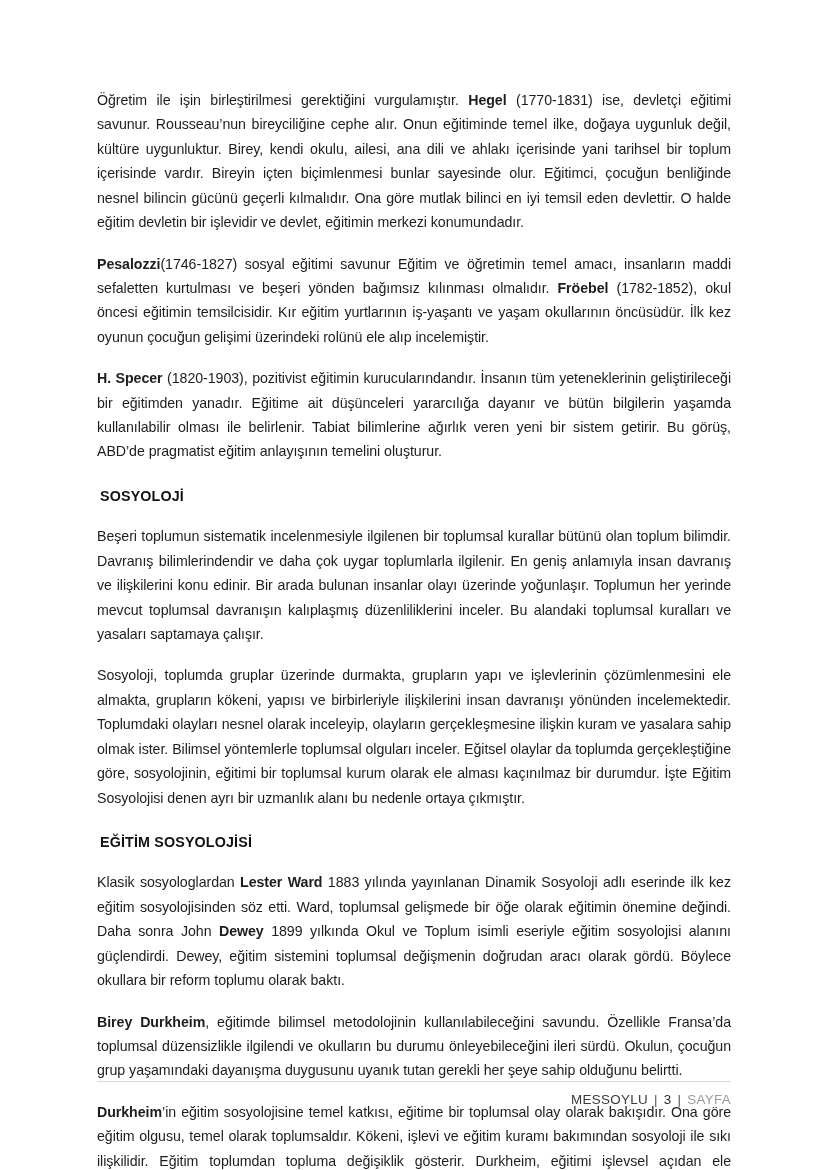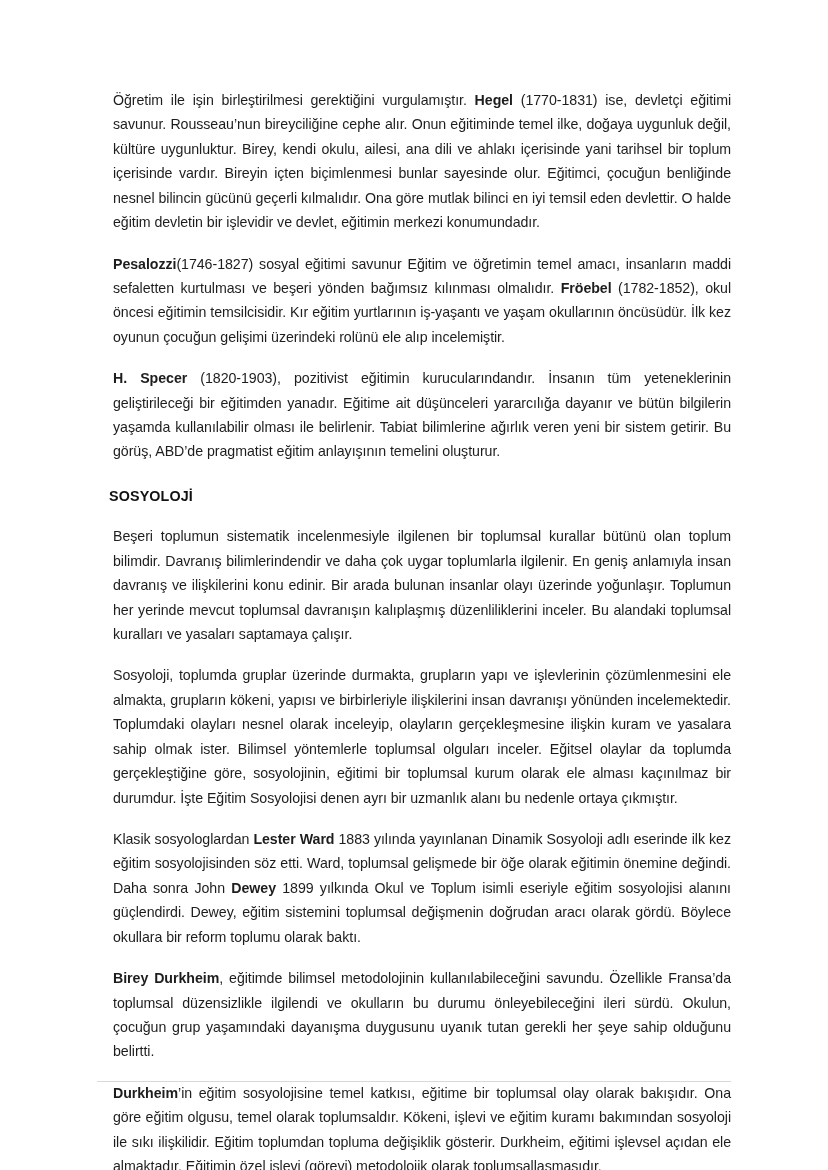--- a/index.html
+++ b/index.html
@@ -24,32 +24,32 @@
     height: 1170px;
     background: #ffffff;
   }
   .content {
     position: absolute;
     left: 97px;
     top: 88px;
     width: 634px;
   }
   p.para {
-    margin: 0 0 17px 16px;
+    margin: 0 0 17px 0;
     font-size: 14.2px;
     line-height: 1.72;
     text-align: justify;
     text-justify: inter-word;
     color: #1d1d1d;
     letter-spacing: -0.05px;
     -webkit-hyphens: none;
     hyphens: none;
   }
   h2.heading {
-    margin: 22px 0 17px 12px;
+    margin: 22px 0 17px 3px;
     font-size: 14.3px;
     font-weight: bold;
     letter-spacing: 0.15px;
     color: #111111;
     line-height: 1.5;
   }
   .b { font-weight: bold; }
   .i { }
   .footer {
     position: absolute;
@@ -86,26 +86,34 @@
     <p class="para"><span class="b">Pesalozzi</span><span>(1746-1827) </span><span class="i">sosyal eğitim</span><span>i savunur Eğitim ve öğretimin temel amacı, insanların maddi sefaletten kurtulması ve beşeri yönden bağımsız kılınması olmalıdır. </span><span class="b">Fröebel</span><span> (1782-1852), okul öncesi eğitimin temsilcisidir. Kır eğitim yurtlarının iş-yaşantı ve yaşam okullarının öncüsüdür. İlk kez oyunun çocuğun gelişimi üzerindeki rolünü ele alıp incelemiştir.</span></p>
 
     <p class="para"><span class="b">H. Specer</span><span> (1820-1903), pozitivist eğitimin kurucularındandır. İnsanın tüm yeteneklerinin geliştirileceği bir eğitimden yanadır. Eğitime ait düşünceleri yararcılığa dayanır ve bütün bilgilerin yaşamda kullanılabilir olması ile belirlenir. Tabiat bilimlerine ağırlık veren yeni bir sistem getirir. Bu görüş, ABD’de </span><span class="i">pragmatist</span><span> eğitim anlayışının temelini oluşturur.</span></p>
 
     <h2 class="heading">SOSYOLOJİ</h2>
 
     <p class="para"><span>Beşeri toplumun sistematik incelenmesiyle ilgilenen bir toplumsal kurallar bütünü olan toplum bilimdir. Davranış bilimlerindendir ve daha çok uygar toplumlarla ilgilenir. En geniş anlamıyla insan davranış ve ilişkilerini konu edinir. Bir arada bulunan insanlar olayı üzerinde yoğunlaşır. Toplumun her yerinde mevcut toplumsal davranışın kalıplaşmış düzenliliklerini inceler. Bu alandaki toplumsal kuralları ve yasaları saptamaya çalışır.</span></p>
 
     <p class="para"><span>Sosyoloji, toplumda gruplar üzerinde durmakta, grupların yapı ve işlevlerinin çözümlenmesini ele almakta, grupların kökeni, yapısı ve birbirleriyle ilişkilerini insan davranışı yönünden incelemektedir. Toplumdaki olayları nesnel olarak inceleyip, olayların gerçekleşmesine ilişkin kuram ve yasalara sahip olmak ister. Bilimsel yöntemlerle toplumsal olguları inceler. Eğitsel olaylar da toplumda gerçekleştiğine göre, sosyolojinin, eğitimi bir toplumsal kurum olarak ele alması kaçınılmaz bir durumdur. İşte Eğitim Sosyolojisi denen ayrı bir uzmanlık alanı bu nedenle ortaya çıkmıştır.</span></p>
 
+    <h2 class="heading">EĞİTİM SOSYOLOJİSİ</h2>
 
     <p class="para"><span>Klasik sosyologlardan </span><span class="b">Lester Ward</span><span> 1883 yılında yayınlanan </span><span class="i">Dinamik Sosyoloji</span><span> adlı eserinde ilk kez eğitim sosyolojisinden söz etti. Ward, toplumsal gelişmede bir öğe olarak eğitimin önemine değindi. Daha sonra John </span><span class="b">Dewey</span><span> 1899 yılkında </span><span class="i">Okul ve Toplum</span><span> isimli eseriyle eğitim sosyolojisi alanını güçlendirdi. Dewey, eğitim sistemini toplumsal değişmenin doğrudan aracı olarak gördü. Böylece okullara bir reform toplumu olarak baktı.</span></p>
 
     <p class="para"><span class="b">Birey Durkheim</span><span>, eğitimde bilimsel metodolojinin kullanılabileceğini savundu. Özellikle Fransa’da toplumsal düzensizlikle ilgilendi ve okulların bu durumu önleyebileceğini ileri sürdü. Okulun, çocuğun grup yaşamındaki dayanışma duygusunu uyanık tutan gerekli her şeye sahip olduğunu belirtti.</span></p>
 
     <p class="para"><span class="b">Durkheim</span><span>’in eğitim sosyolojisine temel katkısı, eğitime bir toplumsal olay olarak bakışıdır. Ona göre eğitim olgusu, temel olarak toplumsaldır. Kökeni, işlevi ve eğitim kuramı bakımından sosyoloji ile sıkı ilişkilidir. Eğitim toplumdan topluma değişiklik gösterir. Durkheim, eğitimi işlevsel açıdan ele almaktadır. Eğitimin özel işlevi (görevi) metodolojik olarak toplumsallaşmasıdır.</span></p>
 
   </div>
 
   <div class="footer">
     <div class="footer-rule"></div>
+    <div class="footer-text">
+      <span>MESSOYLU</span>
+      <span class="sep">|</span>
+      <span class="pagenum">3</span>
+      <span class="sep">|</span>
+      <span class="muted">SAYFA</span>
+    </div>
   </div>
 
 </div>
 
 </body></html>

